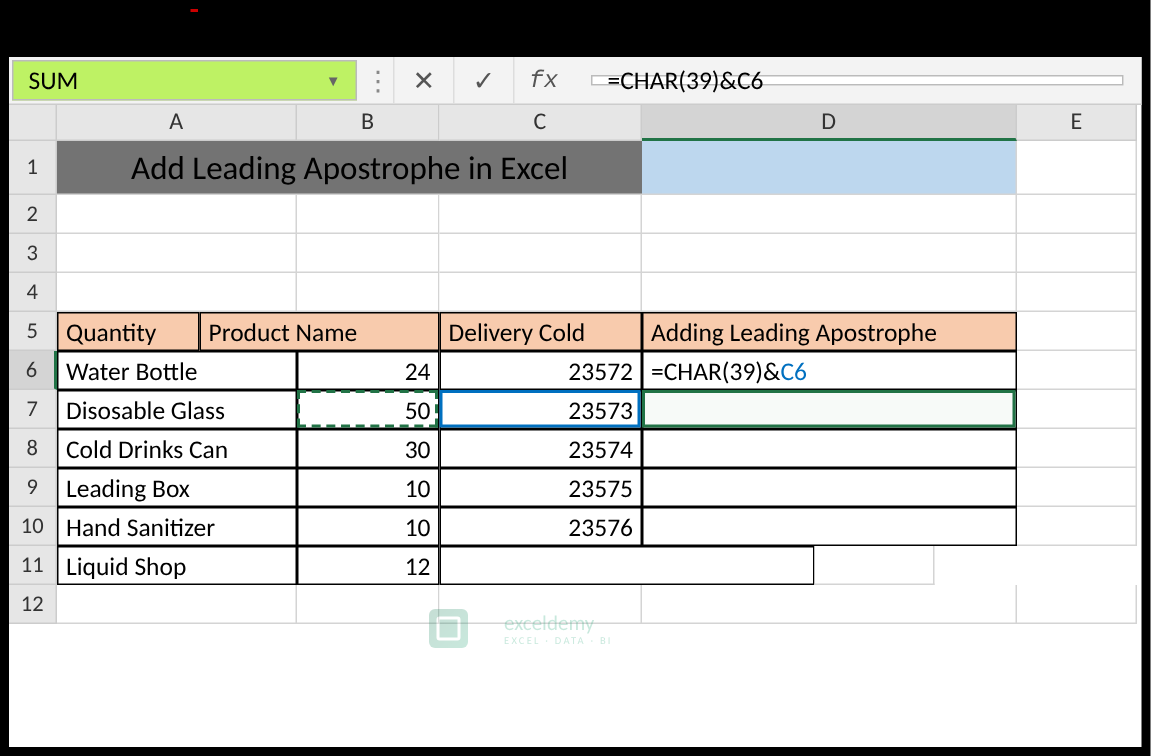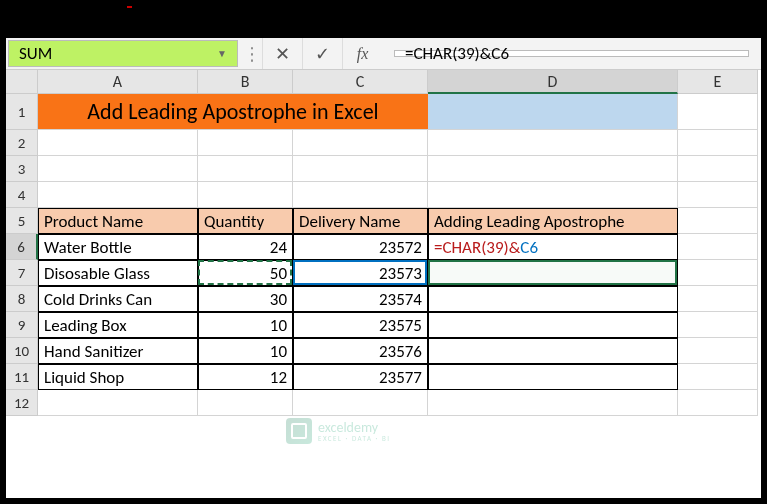--- a/index.html
+++ b/index.html
@@ -6,51 +6,51 @@
     body { font-family: Calibri, Arial, sans-serif; background: #000; width: 767px; height: 504px; overflow: hidden; position: relative; }
     .app { position: absolute; top: 38px; left: 6px; right: 6px; bottom: 6px; background: #fff; }
     .top-small-dot { position: absolute; top: 6px; left: 127px; width: 5px; height: 2px; background: #c00; }
     
     .formula-bar-row { display: flex; align-items: stretch; height: 32px; border-bottom: 1px solid #ccc; background: #f3f3f3; }
     .name-box { width: 230px; display: flex; align-items: center; padding: 0 10px; background: #bef264; border: 1px solid #bbb; margin: 2px 4px 2px 2px; font-size: 17px; }
     .name-box-text { flex: 1; }
     .name-box-dd { color: #666; font-size: 10px; }
     .fb-sep { width: 20px; display: flex; align-items: center; justify-content: center; color: #888; font-size: 18px; }
     .fb-btn { width: 40px; display: flex; align-items: center; justify-content: center; color: #555; font-size: 18px; border-left: 1px solid #ddd; }
-    .fb-btn.fx { font-style: italic; font-family: Liberation Serif, serif; font-size: 16px; }
+    .fb-btn.fx { font-style: italic; font-family: Liberation Mono, monospace; font-size: 16px; }
     .formula-input { flex: 1; display: flex; align-items: center; padding: 0 10px; background: #fff; border: 1px solid #bbb; margin: 12px; font-size: 17px; }
     
     .sheet-area { position: relative; display: flex; flex-direction: column; }
     .col-headers { display: flex; height: 24px; }
     .corner { width: 32px; background: #e6e6e6; border-right: 1px solid #ccc; border-bottom: 1px solid #ccc; }
     .col-h { background: #e6e6e6; border-right: 1px solid #ccc; border-bottom: 1px solid #ccc; display: flex; align-items: center; justify-content: center; font-size: 16px; color: #333; }
     .col-h.active { background: #d4d4d4; border-bottom: 2px solid #217346; }
     .col-A { width: 160px; } .col-B { width: 95px; } .col-C { width: 135px; } .col-D { width: 250px; } .col-E { width: 80px; }
     
     .grid-row { display: flex; }
     .row-h { width: 32px; background: #e6e6e6; border-right: 1px solid #ccc; border-bottom: 1px solid #ccc; display: flex; align-items: center; justify-content: center; font-size: 15px; color: #333; }
     .row-h.active { background: #d4d4d4; border-right: 2px solid #217346; }
     .cell { border-right: 1px solid #d4d4d4; border-bottom: 1px solid #d4d4d4; display: flex; align-items: center; padding: 0 5px; font-size: 17px; height: 26px; background: #fff; }
     .r1 .cell { height: 36px; }
     
-    .title-cell { background: #f97316; font-size: 22px; justify-content: center; border-right: none; }
+    .title-cell { background: #737373; font-size: 22px; justify-content: center; border-right: none; }
     .title-end { background: #bdd7ee; border-right: 1px solid #d4d4d4; }
     
     .thdr { background: #f8cbad; font-weight: normal; font-size: 17px; }
     .tcell { border: 1px solid #000; }
     .tright { justify-content: flex-end; }
     
     .formula-cell { position: relative; }
-    .formula-cell .fn { color: #b91c1c; } .formula-cell .ref { color: #0070c0; }
+    .formula-cell .fn { color: #000000; } .formula-cell .ref { color: #0070c0; }
     
     .active-border { position: absolute; border: 2px solid #217346; background: rgba(200,220,210,.15); pointer-events: none; }
     .marching { position: absolute; border: 2px dashed #217346; pointer-events: none; }
     .ref-border { position: absolute; border: 2px solid #0070c0; pointer-events: none; }
     
-    .watermark { position: absolute; top: 380px; left: 280px; display: flex; align-items: center; gap: 6px; opacity: .25; pointer-events: none; }
+    .watermark { position: absolute; top: 368px; left: 280px; display: flex; align-items: center; gap: 24px; opacity: .25; pointer-events: none; }
     .wm-logo { width: 26px; height: 26px; background: linear-gradient(135deg,#1e7e5a,#2aa87a); border-radius: 4px; position: relative; }
     .wm-logo::after { content: ""; position: absolute; inset: 5px; border: 2px solid #fff; border-radius: 2px; }
     .wm-text { font-size: 14px; color: #2aa87a; line-height: 1; }
     .wm-text small { display: block; font-size: 7px; letter-spacing: 1.5px; }
   </style>
 </head>
 <body>
 
 <div class="top-small-dot"></div>
 <div class="app">
@@ -112,23 +112,23 @@
         <div class="row-h">4</div>
         <div class="cell col-A"></div>
         <div class="cell col-B"></div>
         <div class="cell col-C"></div>
         <div class="cell col-D"></div>
         <div class="cell col-E"></div>
       </div>
 
     <div class="grid-row">
       <div class="row-h">5</div>
+      <div class="cell col-B thdr tcell">Quantity</div>
       <div class="cell col-A thdr tcell">Product Name</div>
-      <div class="cell col-B thdr tcell">Quantity</div>
-      <div class="cell col-C thdr tcell">Delivery Name</div>
+      <div class="cell col-C thdr tcell">Delivery Cold</div>
       <div class="cell col-D thdr tcell">Adding Leading Apostrophe</div>
       <div class="cell col-E"></div>
     </div>
 
     <div class="grid-row">
       <div class="row-h active">6</div>
       <div class="cell col-A tcell">Water Bottle</div>
       <div class="cell col-B tcell tright">24</div>
       <div class="cell col-C tcell tright">23572</div>
       <div class="cell col-D tcell formula-cell">
@@ -166,21 +166,20 @@
         <div class="cell col-A tcell">Hand Sanitizer</div>
         <div class="cell col-B tcell tright">10</div>
         <div class="cell col-C tcell tright">23576</div>
         <div class="cell col-D tcell"></div>
         <div class="cell col-E"></div>
       </div>
     <div class="grid-row">
         <div class="row-h">11</div>
         <div class="cell col-A tcell">Liquid Shop</div>
         <div class="cell col-B tcell tright">12</div>
-        <div class="cell col-C tcell tright">23577</div>
         <div class="cell col-D tcell"></div>
         <div class="cell col-E"></div>
       </div>
     <div class="grid-row">
         <div class="row-h">12</div>
         <div class="cell col-A"></div>
         <div class="cell col-B"></div>
         <div class="cell col-C"></div>
         <div class="cell col-D"></div>
         <div class="cell col-E"></div>

